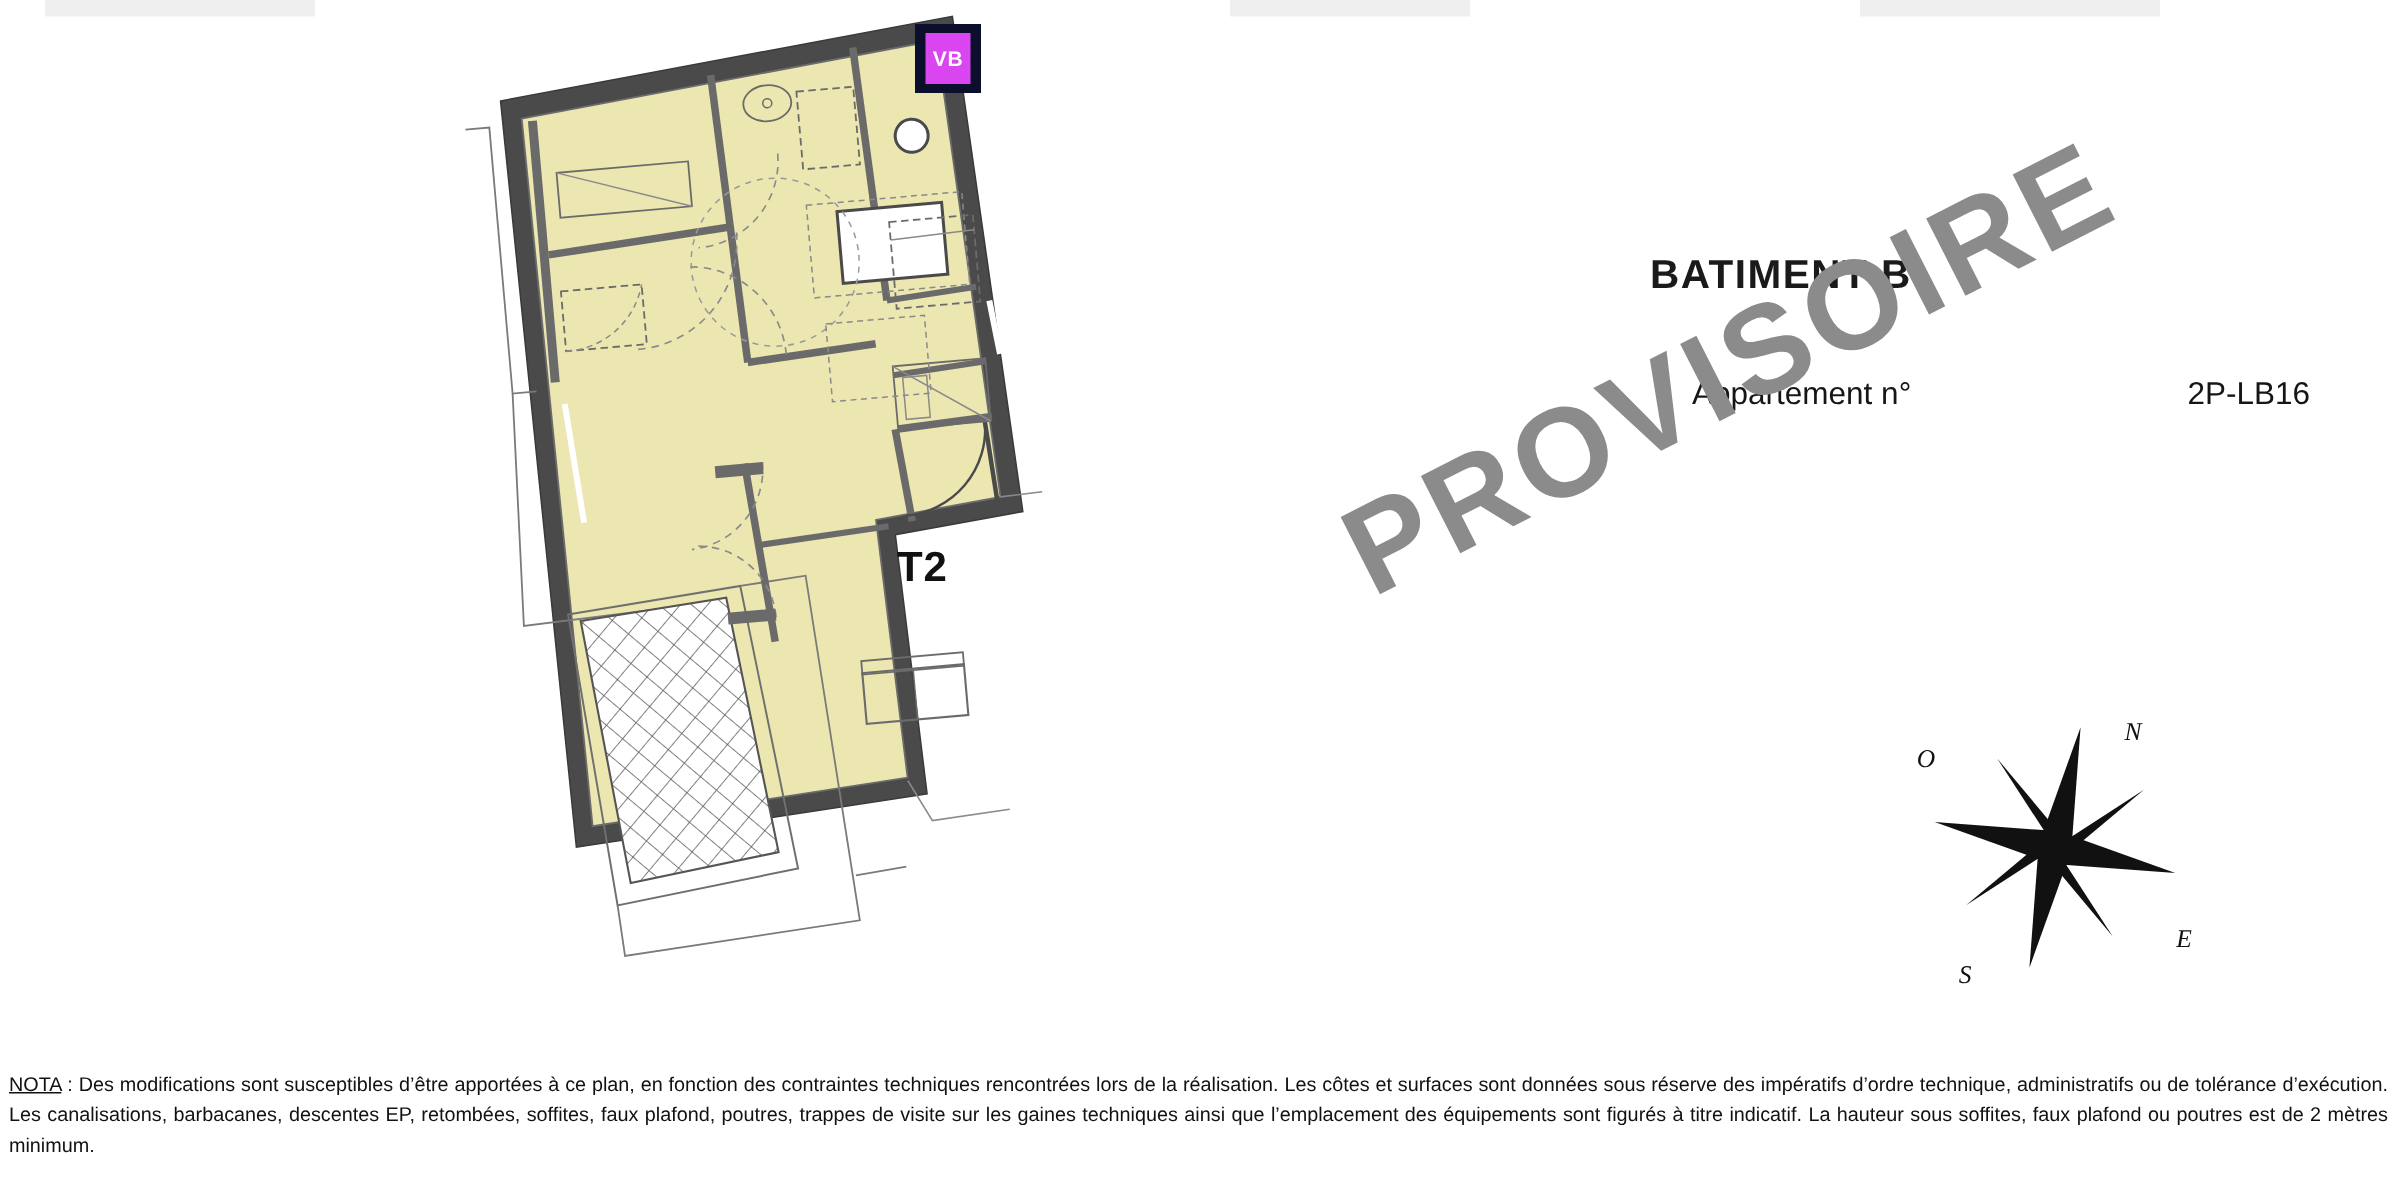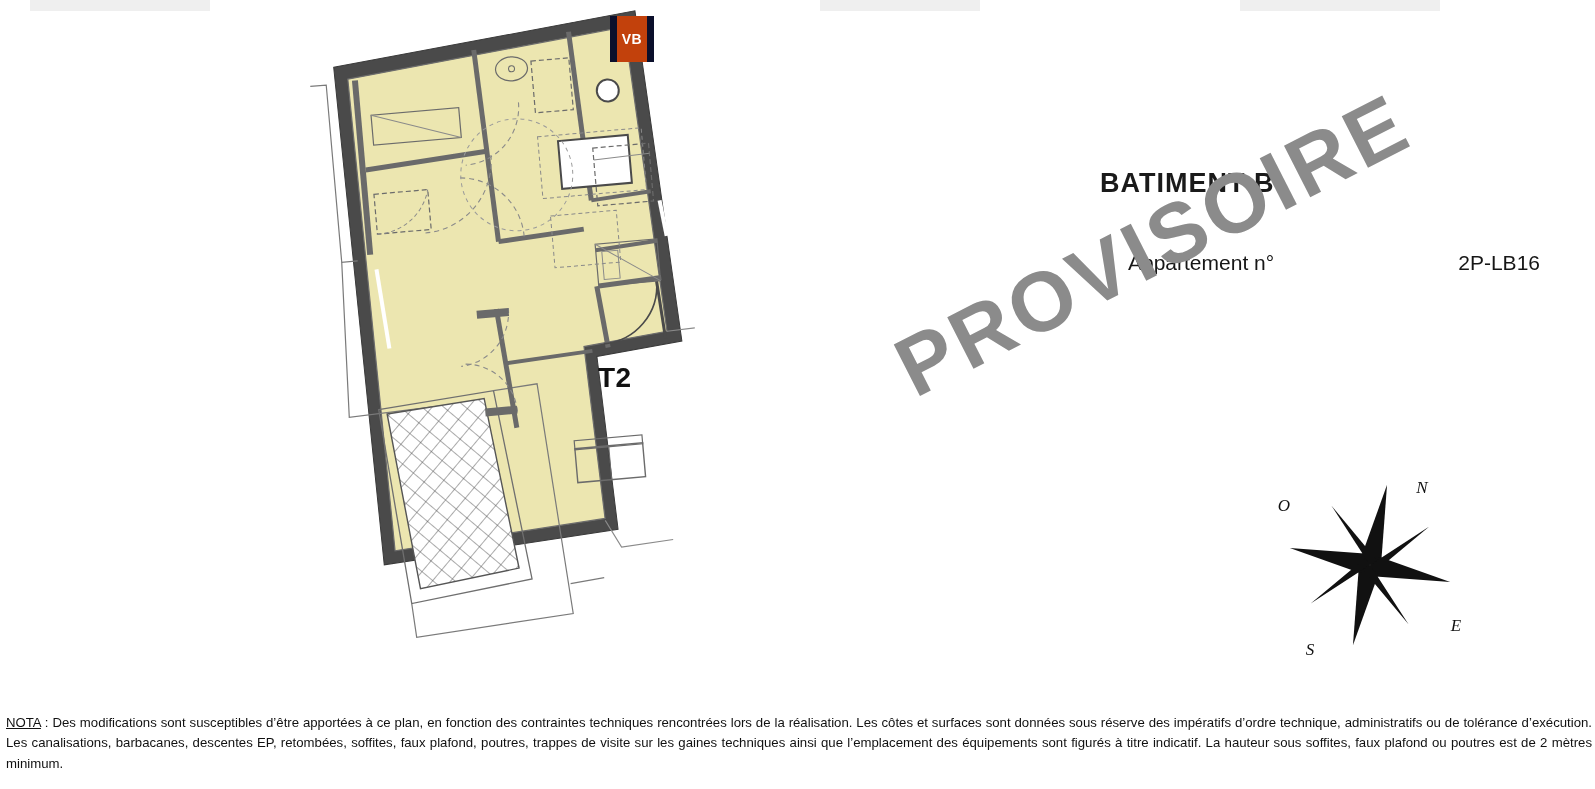--- a/index.html
+++ b/index.html
@@ -61,22 +61,22 @@
     top: 16px;
     width: 44px;
     height: 46px;
     background: #0b0f2b;
     display: flex;
     align-items: center;
     justify-content: center;
   }
   .vb-badge .vb-inner {
     width: 30px;
-    height: 46px;
-    background: #c2410c;
+    height: 34px;
+    background: #d946ef;
     color: #ffffff;
     font-size: 14px;
     font-weight: bold;
     display: flex;
     align-items: center;
     justify-content: center;
     letter-spacing: 0.5px;
     text-align: center;
   }
 

